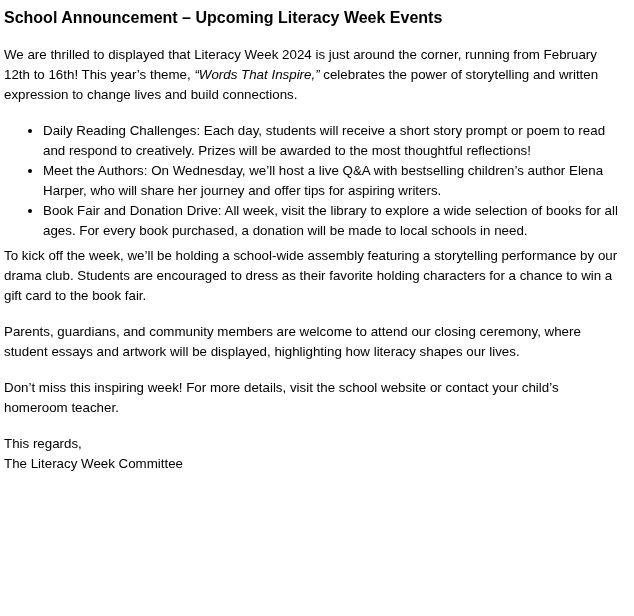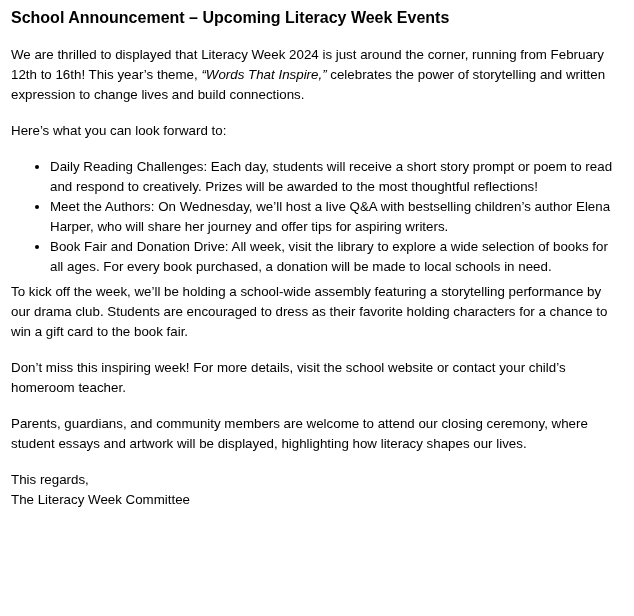--- a/index.html
+++ b/index.html
@@ -13,21 +13,21 @@
     overflow: hidden;
     color: #000000;
     font-family: "Liberation Sans", sans-serif;
     font-size: 13.33px;
     line-height: 20px;
     -webkit-font-smoothing: antialiased;
   }
   .doc {
     box-sizing: border-box;
     width: 634px;
-    padding: 7px 14px 0 11px;
+    padding: 7px 14px 0 4px;
   }
   .doc-title {
     font-size: 16px;
     line-height: 22px;
     font-weight: bold;
     margin: 0 0 16px 0;
   }
   .para {
     margin: 0 0 16px 0;
   }
@@ -49,29 +49,28 @@
 </head>
 <body>
 
 <div class="doc">
 
   <h1 class="doc-title">School Announcement – Upcoming Literacy Week Events</h1>
 
 
   <p class="para"><span>We are thrilled to displayed that </span><b>Literacy Week 2024</b><span> is just around the corner, running from February 12th to 16th! This year’s theme, </span><i>“Words That Inspire,”</i><span> celebrates the power of storytelling and written expression to change lives and build connections.</span></p>
 
-  <p class="para">Here’s what you can look forward to:</p>
 
   <ul class="events-list">
     <li><b>Daily Reading Challenges</b><span>: Each day, students will receive a short story prompt or poem to read and respond to creatively. Prizes will be awarded to the most thoughtful reflections!</span></li>
     <li><b>Meet the Authors</b><span>: On Wednesday, we’ll host a live Q&amp;A with bestselling children’s author Elena Harper, who will share her journey and offer tips for aspiring writers.</span></li>
     <li><b>Book Fair and Donation Drive</b><span>: All week, visit the library to explore a wide selection of books for all ages. For every book purchased, a donation will be made to local schools in need.</span></li>
   </ul>
 
   <p class="para">To kick off the week, we’ll be holding a school-wide assembly featuring a storytelling performance by our drama club. Students are encouraged to dress as their favorite holding characters for a chance to win a gift card to the book fair.</p>
 
+  <p class="para">Parents, guardians, and community members are welcome to attend our closing ceremony, where student essays and artwork will be displayed, highlighting how literacy shapes our lives.</p>
+
   <p class="para">Don’t miss this inspiring week! For more details, visit the school website or contact your child’s homeroom teacher.</p>
-
-  <p class="para">Parents, guardians, and community members are welcome to attend our closing ceremony, where student essays and artwork will be displayed, highlighting how literacy shapes our lives.</p>
 
   <p class="closing"><span>This regards,</span><br><span>The Literacy Week Committee</span></p>
 
 </div>
 
 </body></html>

